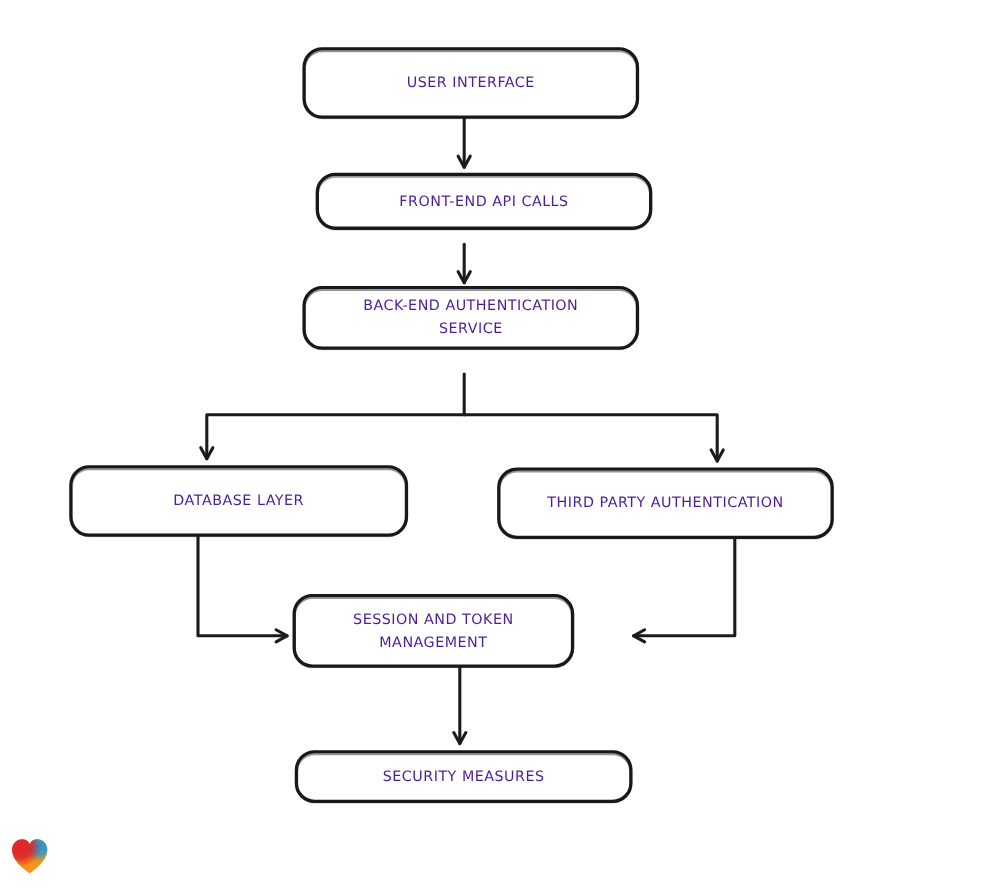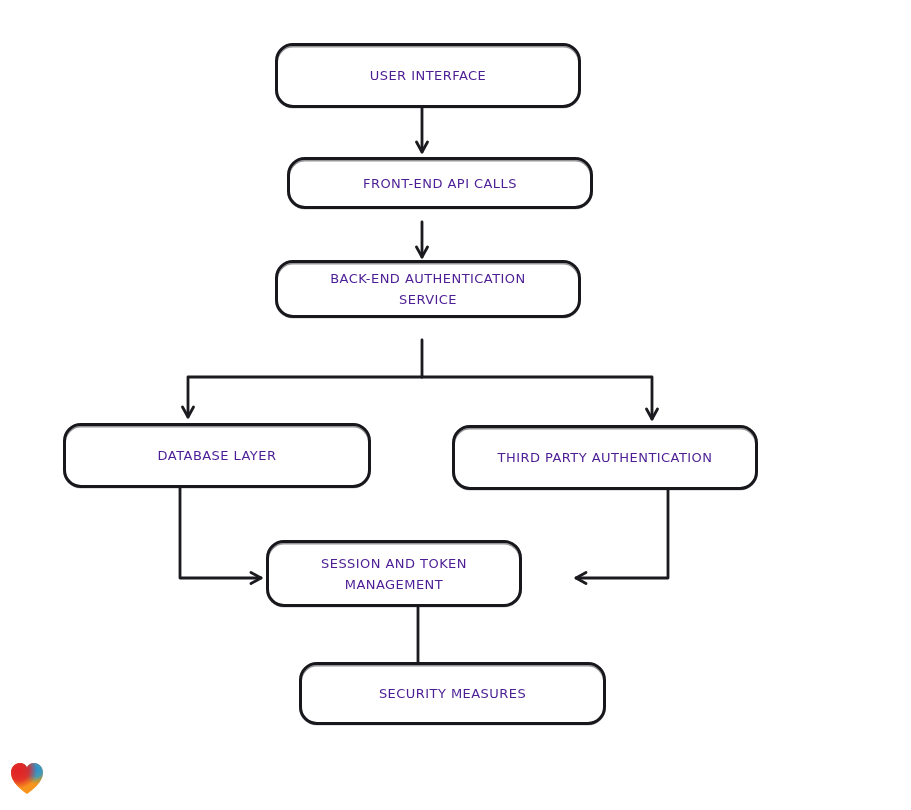--- a/index.html
+++ b/index.html
@@ -52,21 +52,21 @@
     padding: 0 8px;
   }
   .n-ui        { left: 275px; top: 43px;  width: 306px; height: 65px; }
   .n-frontend  { left: 275px; top: 157px; width: 306px; height: 52px; margin-left: 12px; }
   .n-backend   { left: 275px; top: 260px; width: 306px; height: 58px; }
   .n-backend .label { max-width: 232px; }
   .n-database  { left: 63px;  top: 423px; width: 308px; height: 65px; }
   .n-thirdparty{ left: 452px; top: 425px; width: 306px; height: 65px; }
   .n-session   { left: 266px; top: 540px; width: 256px; height: 67px; }
   .n-session .label { max-width: 178px; }
-  .n-security  { left: 268px; top: 662px; width: 307px; height: 63px; margin-left: 31px; }
+  .n-security  { left: 268px; top: 682px; width: 307px; height: 48px; }
   .logo-heart {
     position: absolute;
     left: 9px;
     top: 761px;
     width: 36px;
     height: 35px;
     cursor: pointer;
   }
 </style>
 </head>

